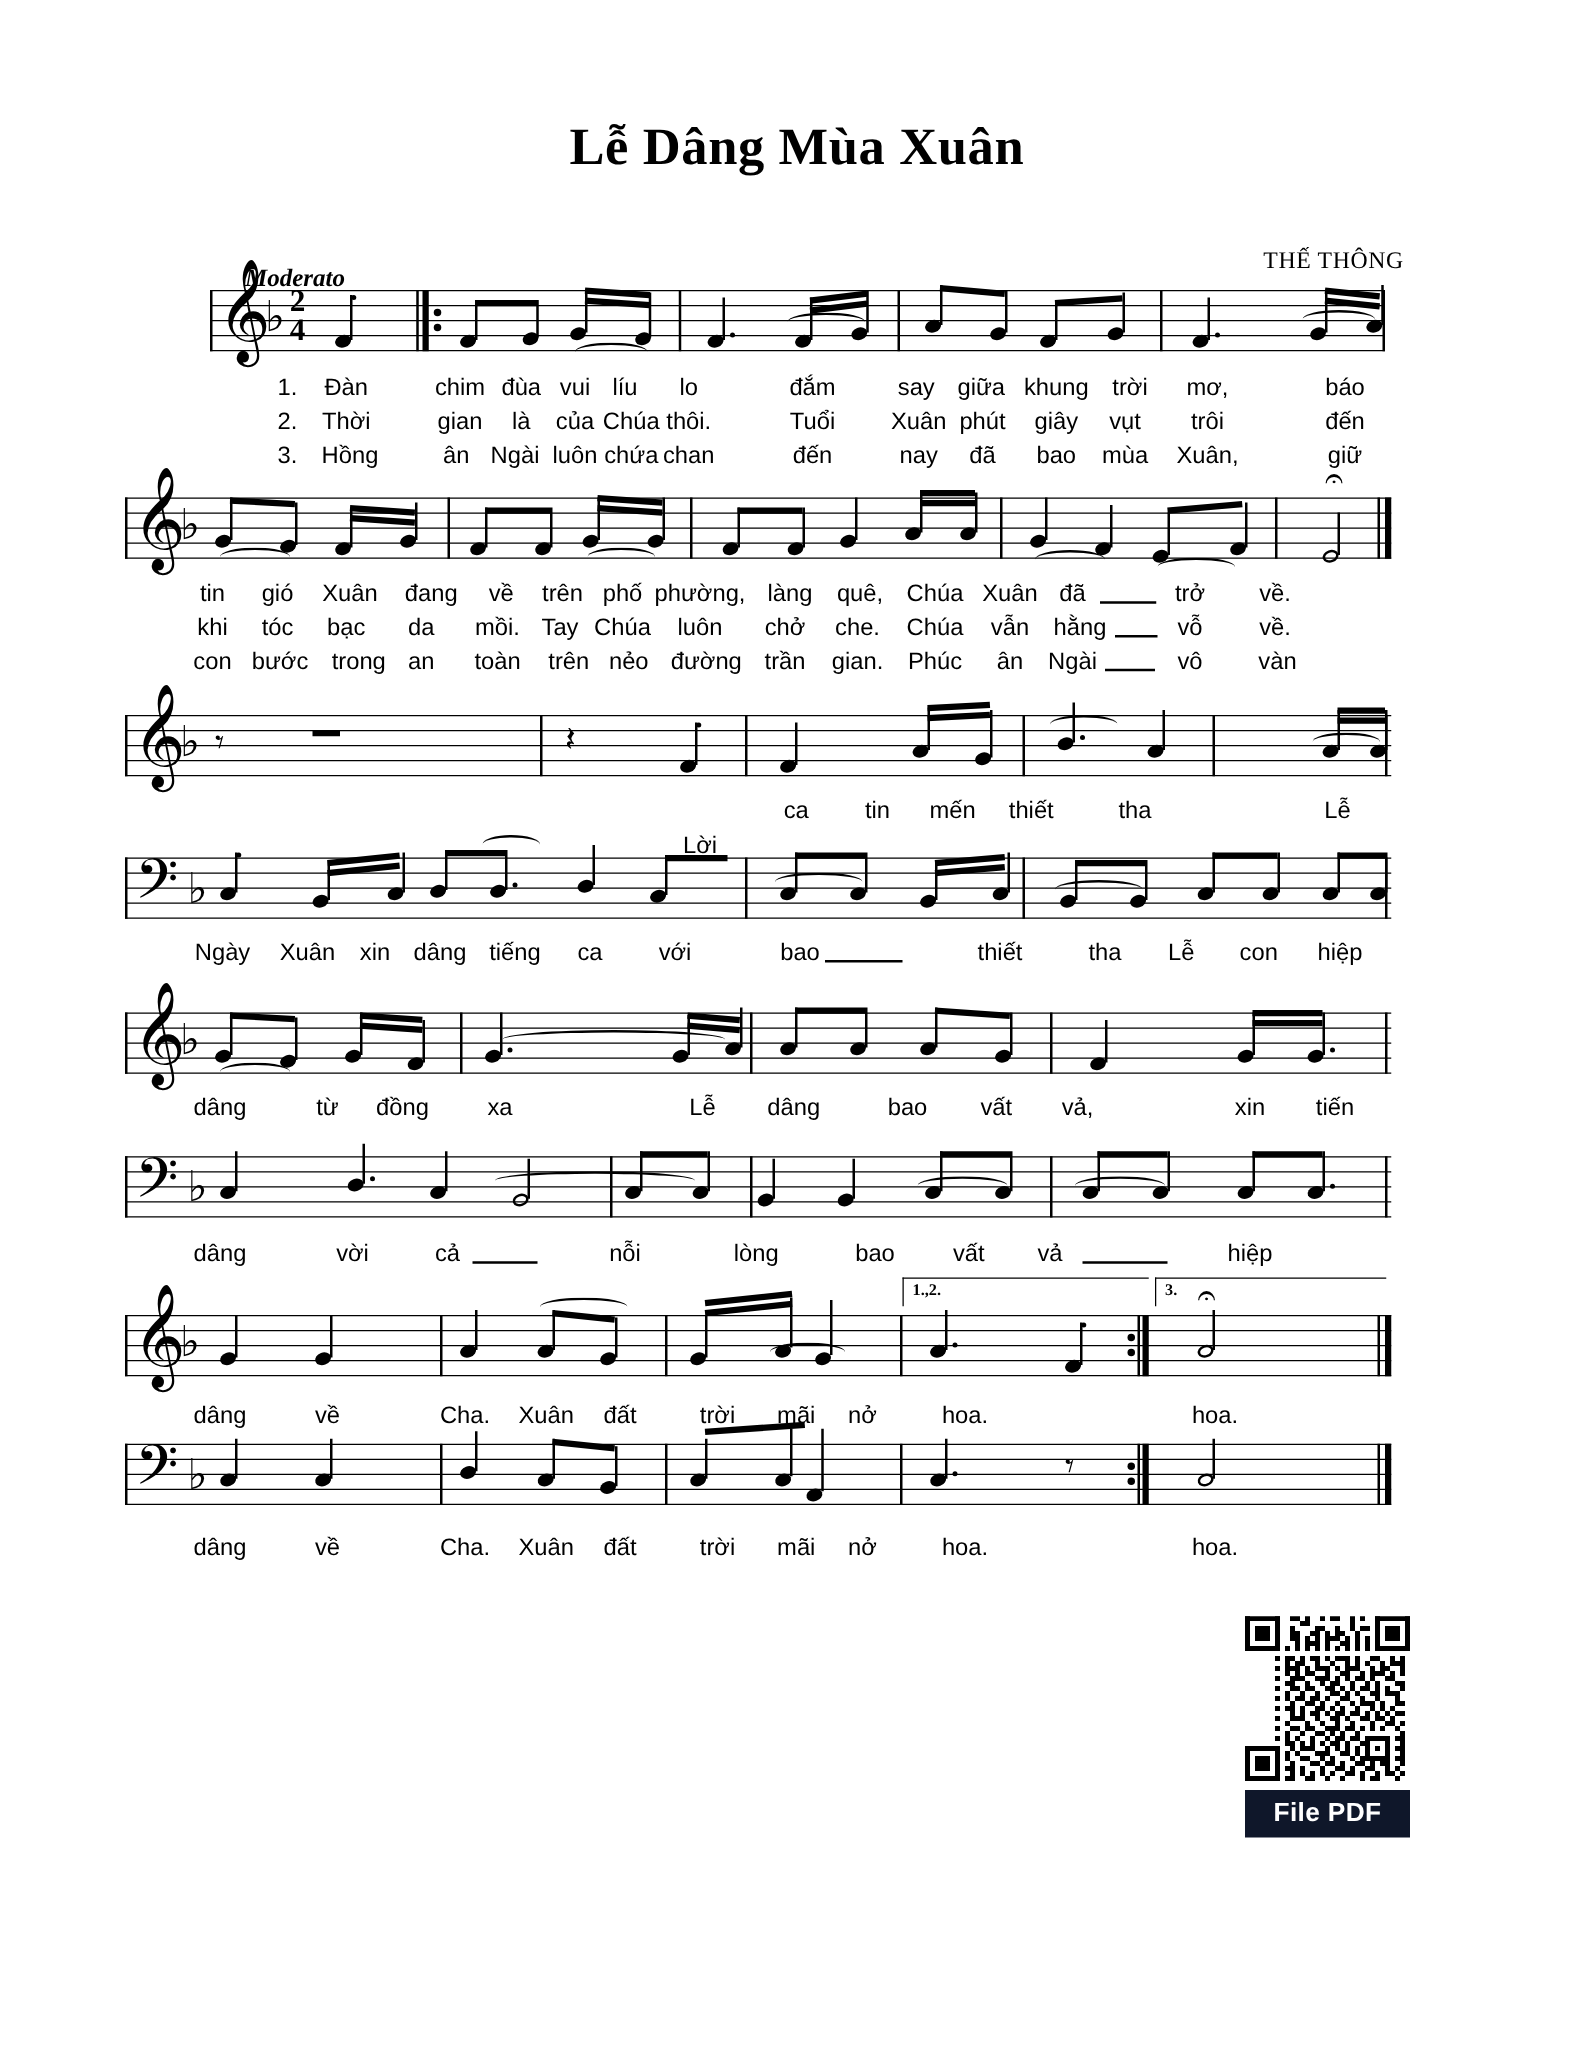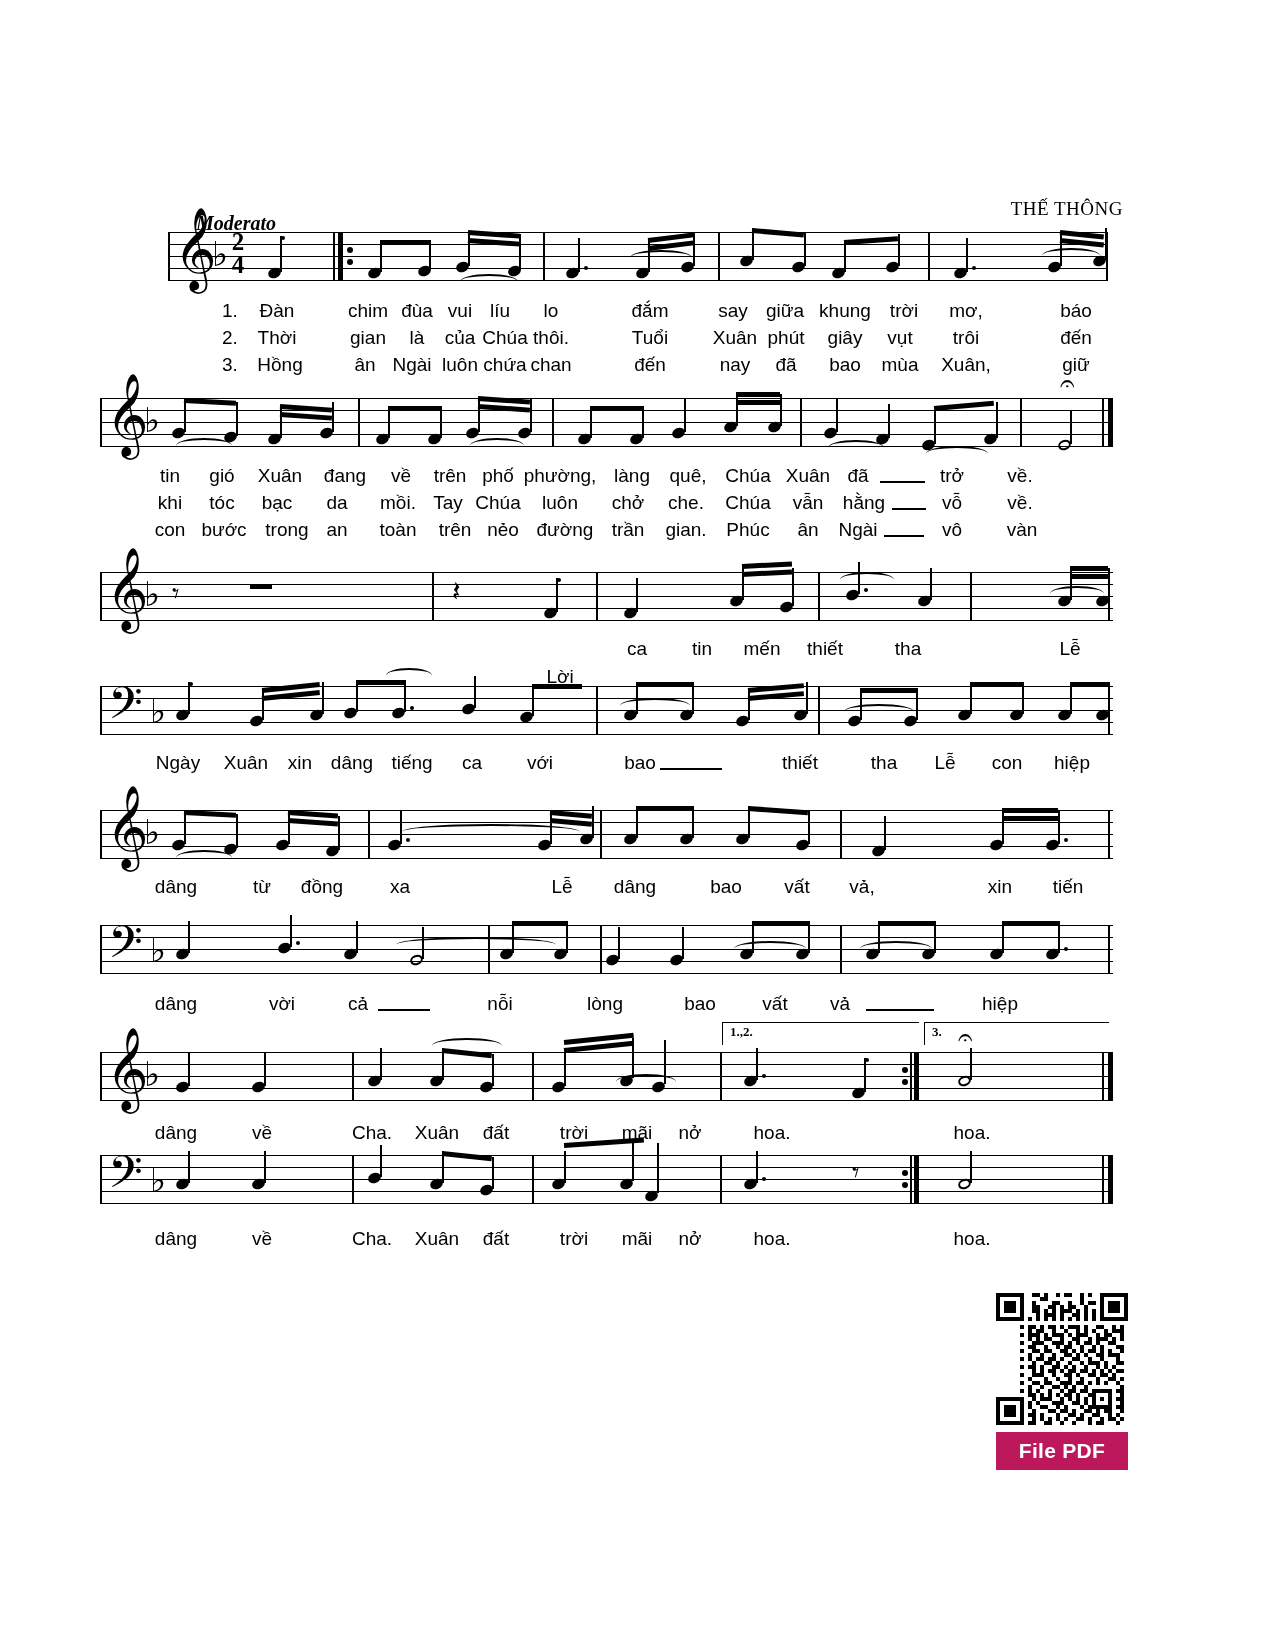--- a/index.html
+++ b/index.html
@@ -227,36 +227,37 @@
   }
   .qr {
     width: 132px;
     height: 132px;
     display: block;
   }
   .qr-label {
     margin-top: 7px;
     width: 132px;
     height: 38px;
-    background: #be185d;
+    background: #0f172a;
     color: #fff;
     font-family: "Liberation Sans", sans-serif;
     font-weight: bold;
     font-size: 21px;
     display: flex;
     align-items: center;
     justify-content: center;
     letter-spacing: 0.3px;
   }
 </style>
 </head>
 <body>
 
 <div class="page">
 
+  <div class="title">Lễ Dâng Mùa Xuân</div>
   <div class="composer">THẾ THÔNG</div>
   <div class="tempo">Moderato</div>
 
   <div class="system" style="left:168px; top:232px; width:940px; height:60px;">
     <div class="staff">
       <div class="line"></div>
       <div class="line"></div>
       <div class="line"></div>
       <div class="line"></div>
       <div class="line"></div>

